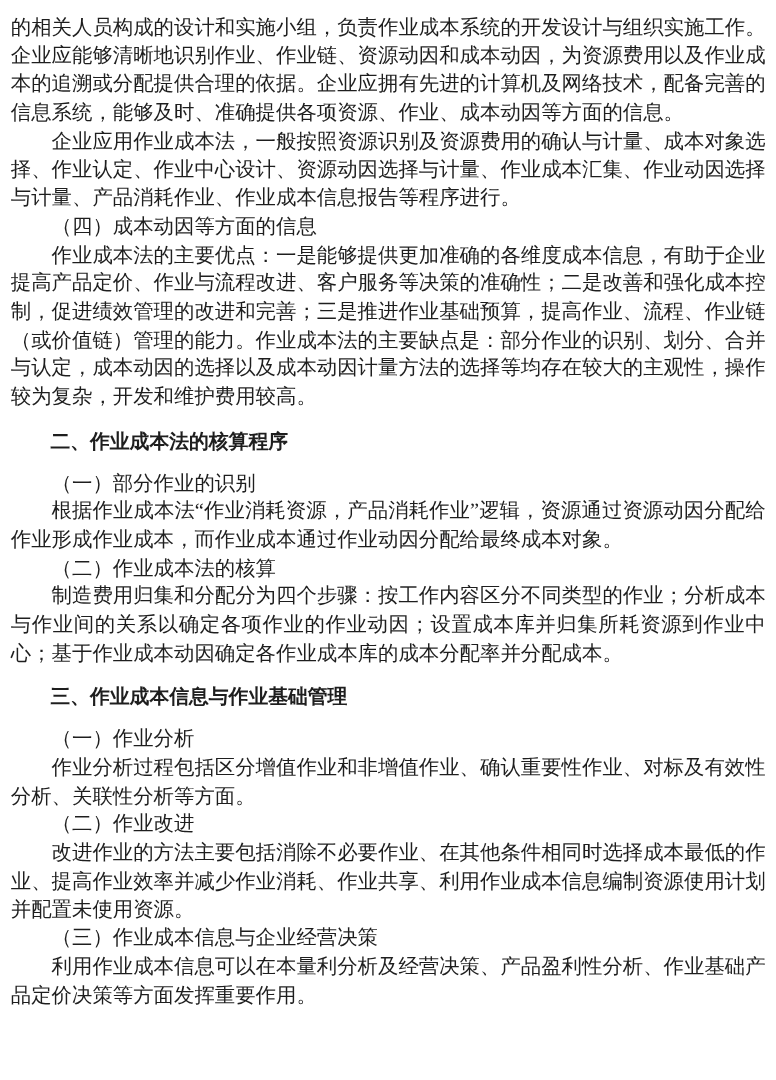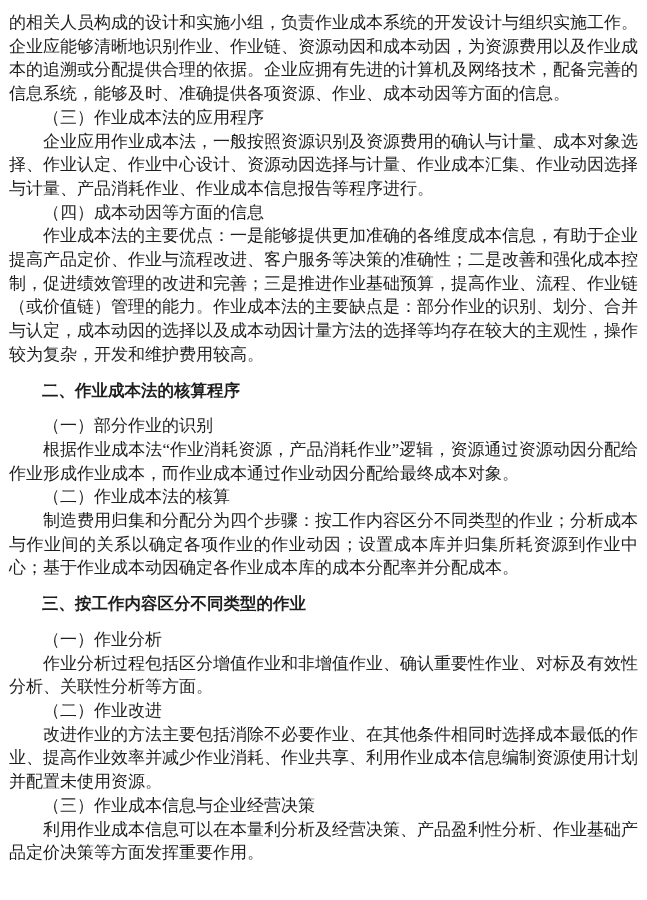--- a/index.html
+++ b/index.html
@@ -23,41 +23,40 @@
   .page p {
     margin: 0;
     text-align: justify;
   }
   .page p.indent,
   .page p.subheading,
   .page p.heading {
     text-indent: 2em;
   }
   .page p.heading {
-    font-family: Liberation Mono, monospace;
+    font-family: Liberation Serif, serif;
     font-weight: bold;
     font-size: 16.5px;
     margin: 13px 0 11px 0;
     text-align: left;
   }
 </style>
 </head>
 <body style="background: rgb(255, 255, 255);">
 
 <div class="page" style="background: rgb(255, 255, 255); color: rgb(30, 30, 30);">
     <p class="paragraph">的相关人员构成的设计和实施小组，负责作业成本系统的开发设计与组织实施工作。企业应能够清晰地识别作业、作业链、资源动因和成本动因，为资源费用以及作业成本的追溯或分配提供合理的依据。企业应拥有先进的计算机及网络技术，配备完善的信息系统，能够及时、准确提供各项资源、作业、成本动因等方面的信息。</p>
-    <p class="subheading">（三）作业成本法的应用程序</p>
     <p class="paragraph indent">企业应用作业成本法，一般按照资源识别及资源费用的确认与计量、成本对象选择、作业认定、作业中心设计、资源动因选择与计量、作业成本汇集、作业动因选择与计量、产品消耗作业、作业成本信息报告等程序进行。</p>
     <p class="subheading">（四）成本动因等方面的信息</p>
     <p class="paragraph indent">作业成本法的主要优点：一是能够提供更加准确的各维度成本信息，有助于企业提高产品定价、作业与流程改进、客户服务等决策的准确性；二是改善和强化成本控制，促进绩效管理的改进和完善；三是推进作业基础预算，提高作业、流程、作业链（或价值链）管理的能力。作业成本法的主要缺点是：部分作业的识别、划分、合并与认定，成本动因的选择以及成本动因计量方法的选择等均存在较大的主观性，操作较为复杂，开发和维护费用较高。</p>
     <p class="heading">二、作业成本法的核算程序</p>
     <p class="subheading">（一）部分作业的识别</p>
     <p class="paragraph indent">根据作业成本法“作业消耗资源，产品消耗作业”逻辑，资源通过资源动因分配给作业形成作业成本，而作业成本通过作业动因分配给最终成本对象。</p>
     <p class="subheading">（二）作业成本法的核算</p>
     <p class="paragraph indent">制造费用归集和分配分为四个步骤：按工作内容区分不同类型的作业；分析成本与作业间的关系以确定各项作业的作业动因；设置成本库并归集所耗资源到作业中心；基于作业成本动因确定各作业成本库的成本分配率并分配成本。</p>
-    <p class="heading">三、按工作内容区分不同类型的作业</p>
+    <p class="heading">三、作业成本信息与作业基础管理</p>
     <p class="subheading">（一）作业分析</p>
     <p class="paragraph indent">作业分析过程包括区分增值作业和非增值作业、确认重要性作业、对标及有效性分析、关联性分析等方面。</p>
     <p class="subheading">（二）作业改进</p>
     <p class="paragraph indent">改进作业的方法主要包括消除不必要作业、在其他条件相同时选择成本最低的作业、提高作业效率并减少作业消耗、作业共享、利用作业成本信息编制资源使用计划并配置未使用资源。</p>
     <p class="subheading">（三）作业成本信息与企业经营决策</p>
     <p class="paragraph indent">利用作业成本信息可以在本量利分析及经营决策、产品盈利性分析、作业基础产品定价决策等方面发挥重要作用。</p>
   </div>
 
 </body></html>

